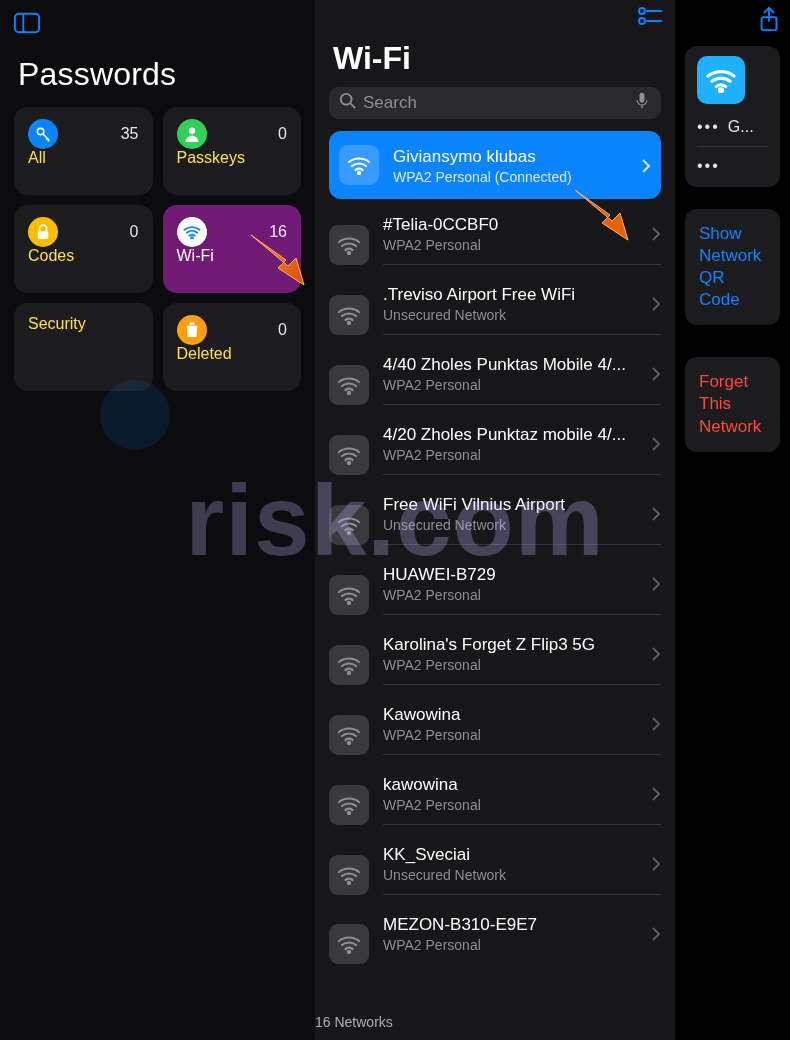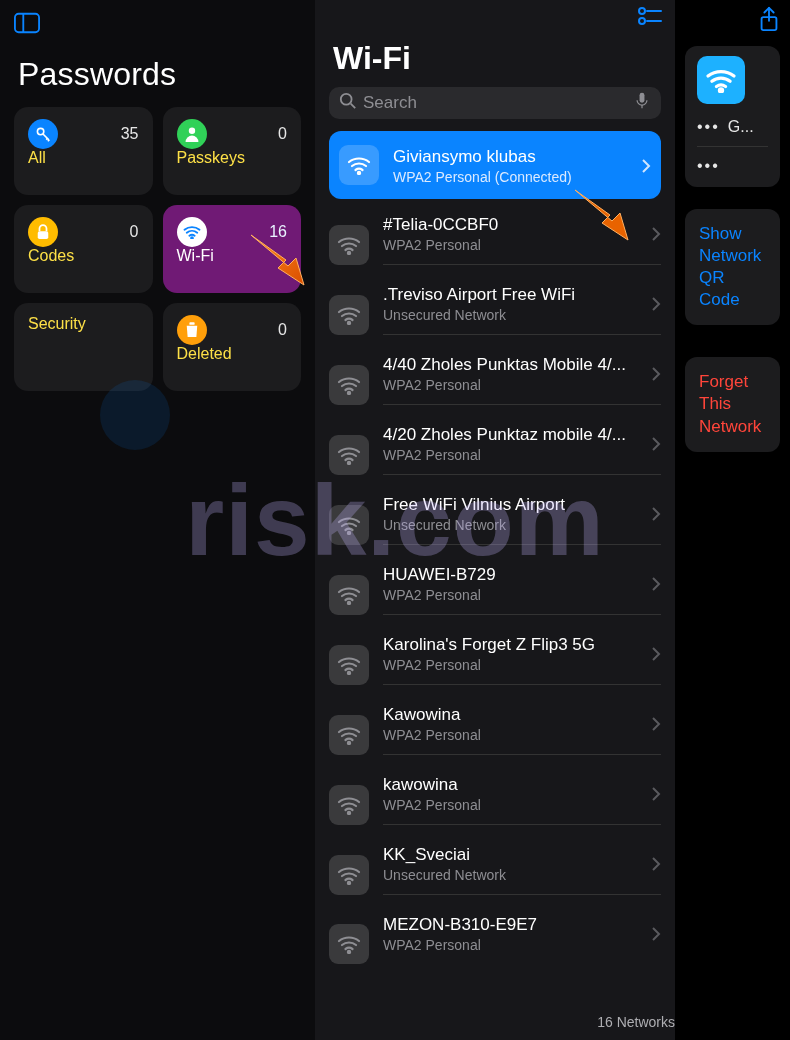--- a/index.html
+++ b/index.html
@@ -38,21 +38,21 @@
 .row.selected .row-icon { background: #ffffff30; }
 .row-body { flex: 1; min-width: 0; border-bottom: 0.5px solid #333; padding-bottom: 11px; display:flex; align-items:center; }
 .row.selected .row-body { border-bottom: none; padding-bottom: 0; }
 .row:last-child .row-body { border-bottom: none; }
 .row-text { flex:1; min-width:0; }
 .row-name { font-size: 17px; color: #fff; white-space: nowrap; overflow: hidden; text-overflow: ellipsis; }
 .row-sub { font-size: 14px; color: #8e8e93; margin-top: 2px; }
 .row.selected .row-sub { color: #dbeaff; }
 .chev { width: 10px; height: 16px; color: #5a5a5e; flex-shrink: 0; margin-left: 6px; }
 .row.selected .chev { color: #cfe5ff; }
-.footer { text-align: right; font-size: 14px; color: #aeaeb2; padding: 14px 0 10px 0; background: #17171a; }
+.footer { text-align: left; font-size: 14px; color: #aeaeb2; padding: 14px 0 10px 0; background: #17171a; }
 
 
 .detail { flex: 1; background: #000; padding: 6px 10px 0 10px; }
 .detail-top { height: 40px; display: flex; justify-content: flex-end; align-items: flex-start; }
 .share-icon { width: 22px; height: 26px; color: #0a84ff; }
 .detail-card { background: #1c1c1e; border-radius: 12px; padding: 10px 12px 12px 12px; margin-bottom: 22px; }
 .big-wifi { width: 48px; height: 48px; border-radius: 10px; background: #1db1ff; display:flex; align-items:center; justify-content:center; margin-bottom: 14px; }
 .detail-line { display:flex; align-items:center; gap:8px; margin-top:6px; font-size:16px; color:#e6e6e6; white-space:nowrap; overflow:hidden; }
 .dots { letter-spacing: 2px; color:#e6e6e6; }
 .action-card { background: #1c1c1e; border-radius: 12px; padding: 14px 14px; font-size: 17px; line-height: 1.3; word-break: break-word; }

